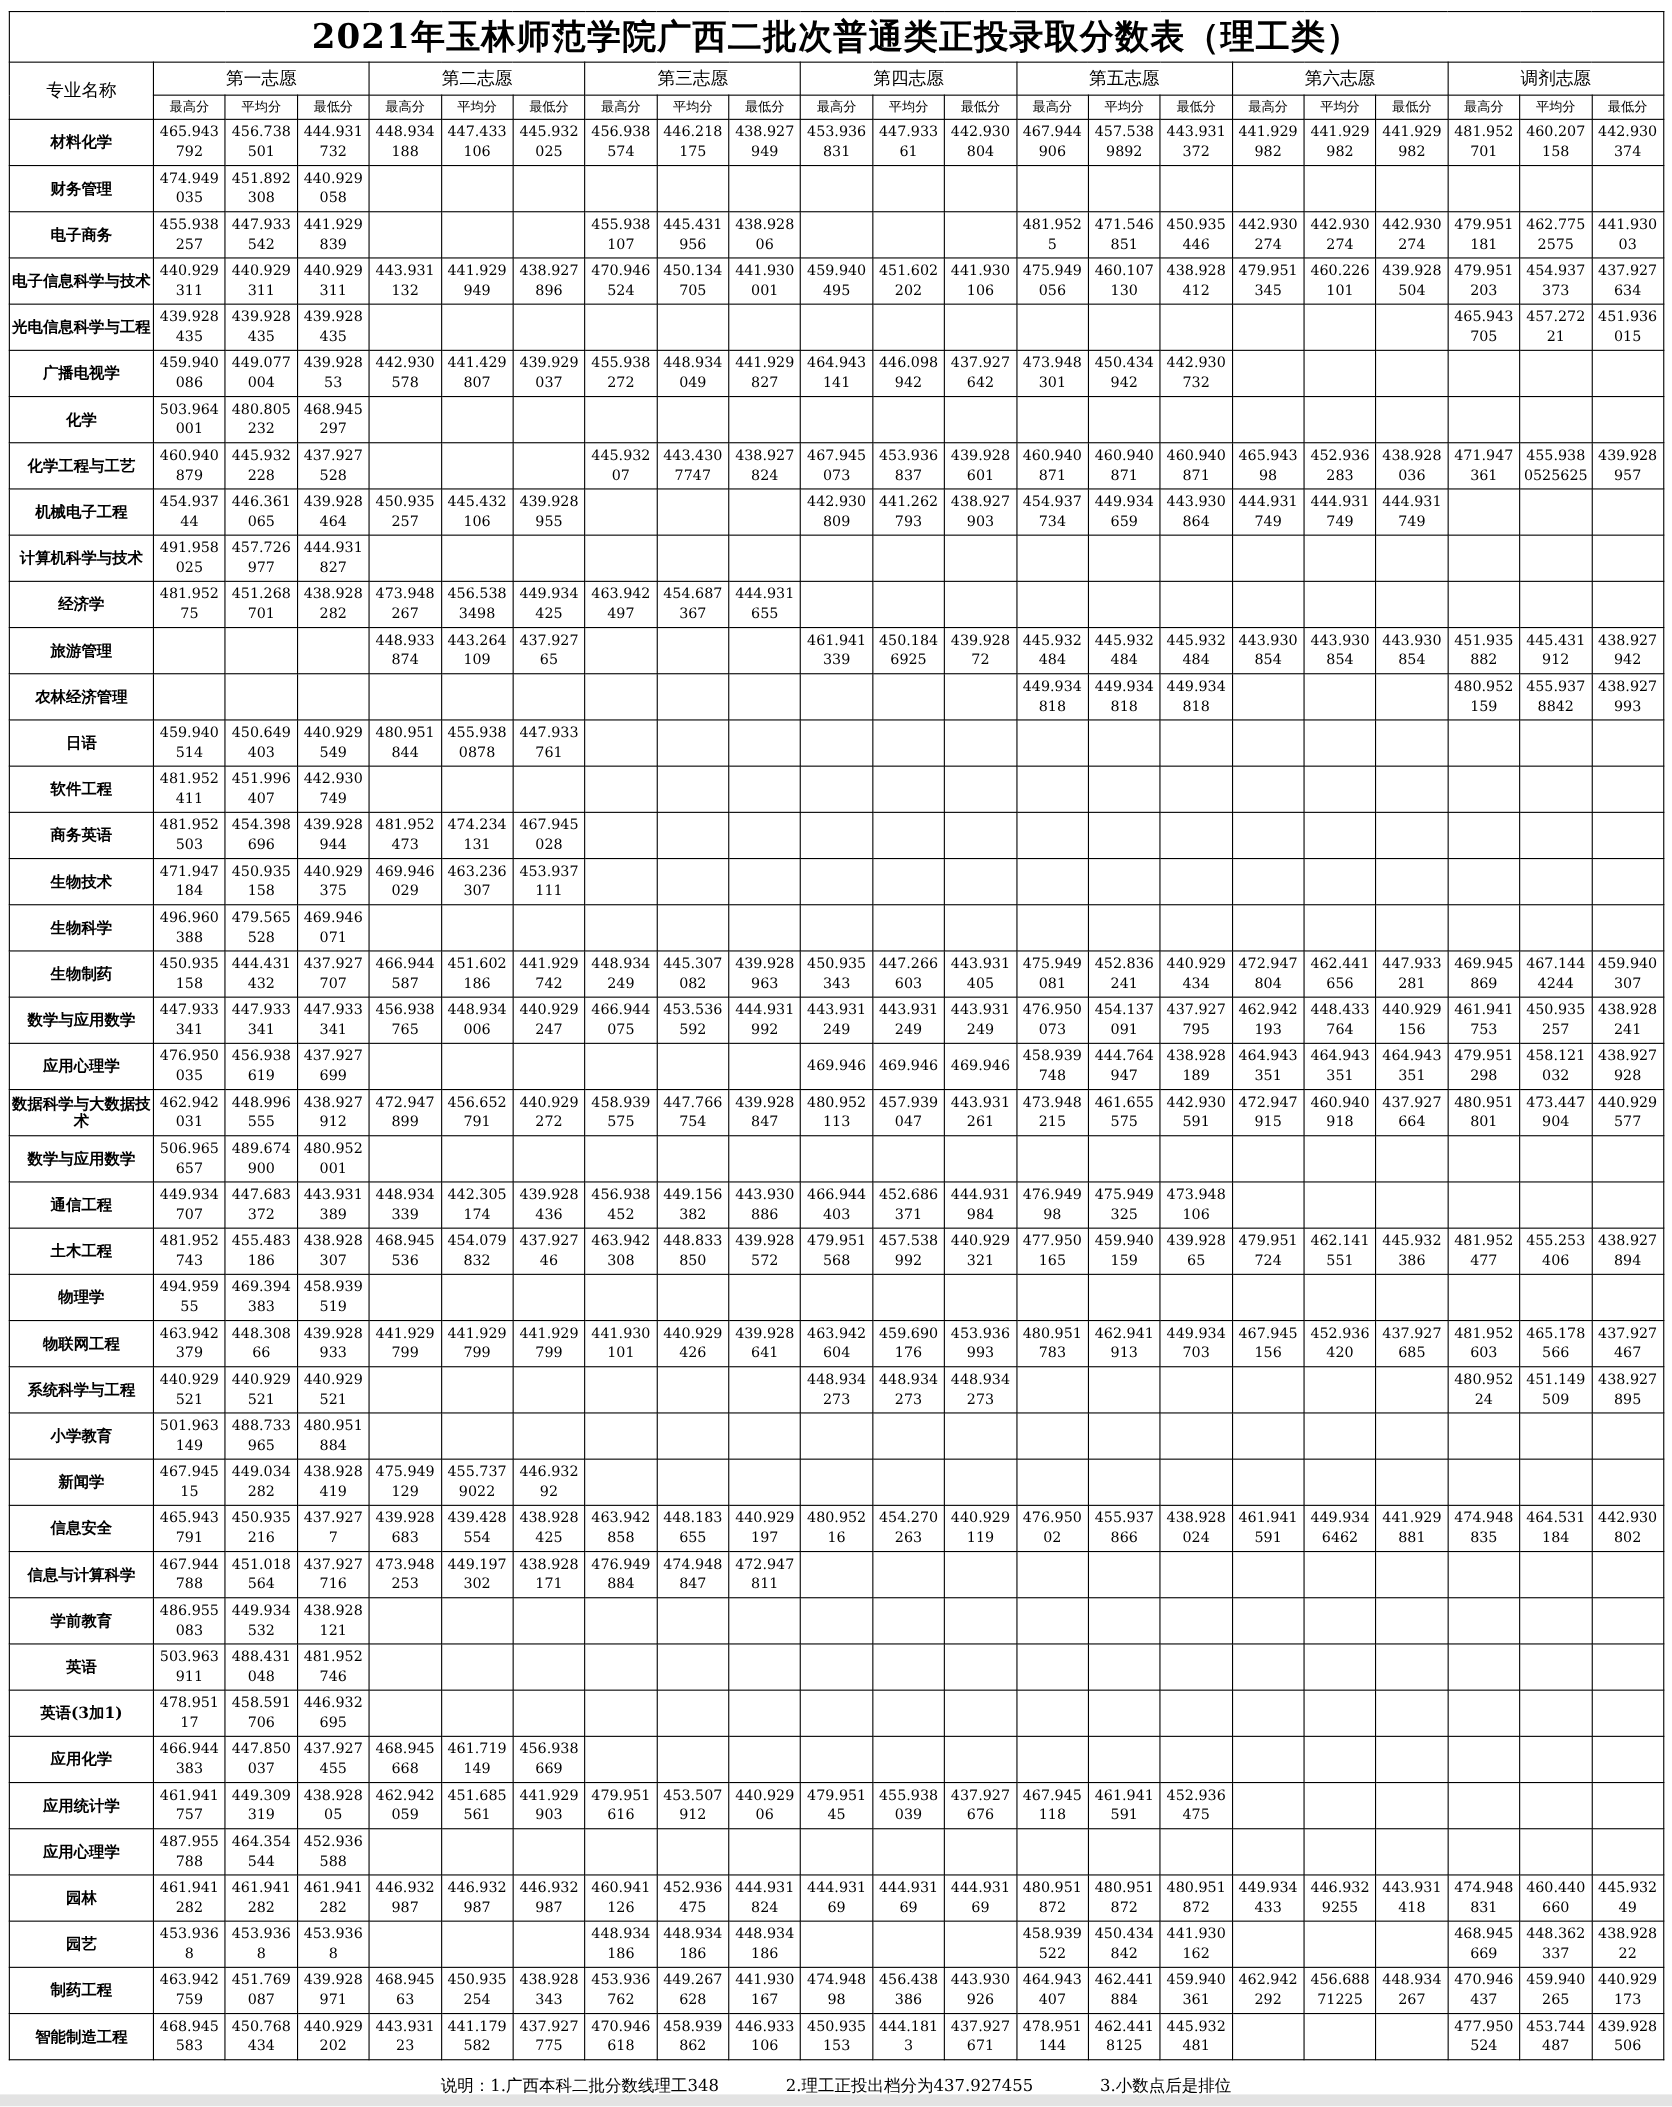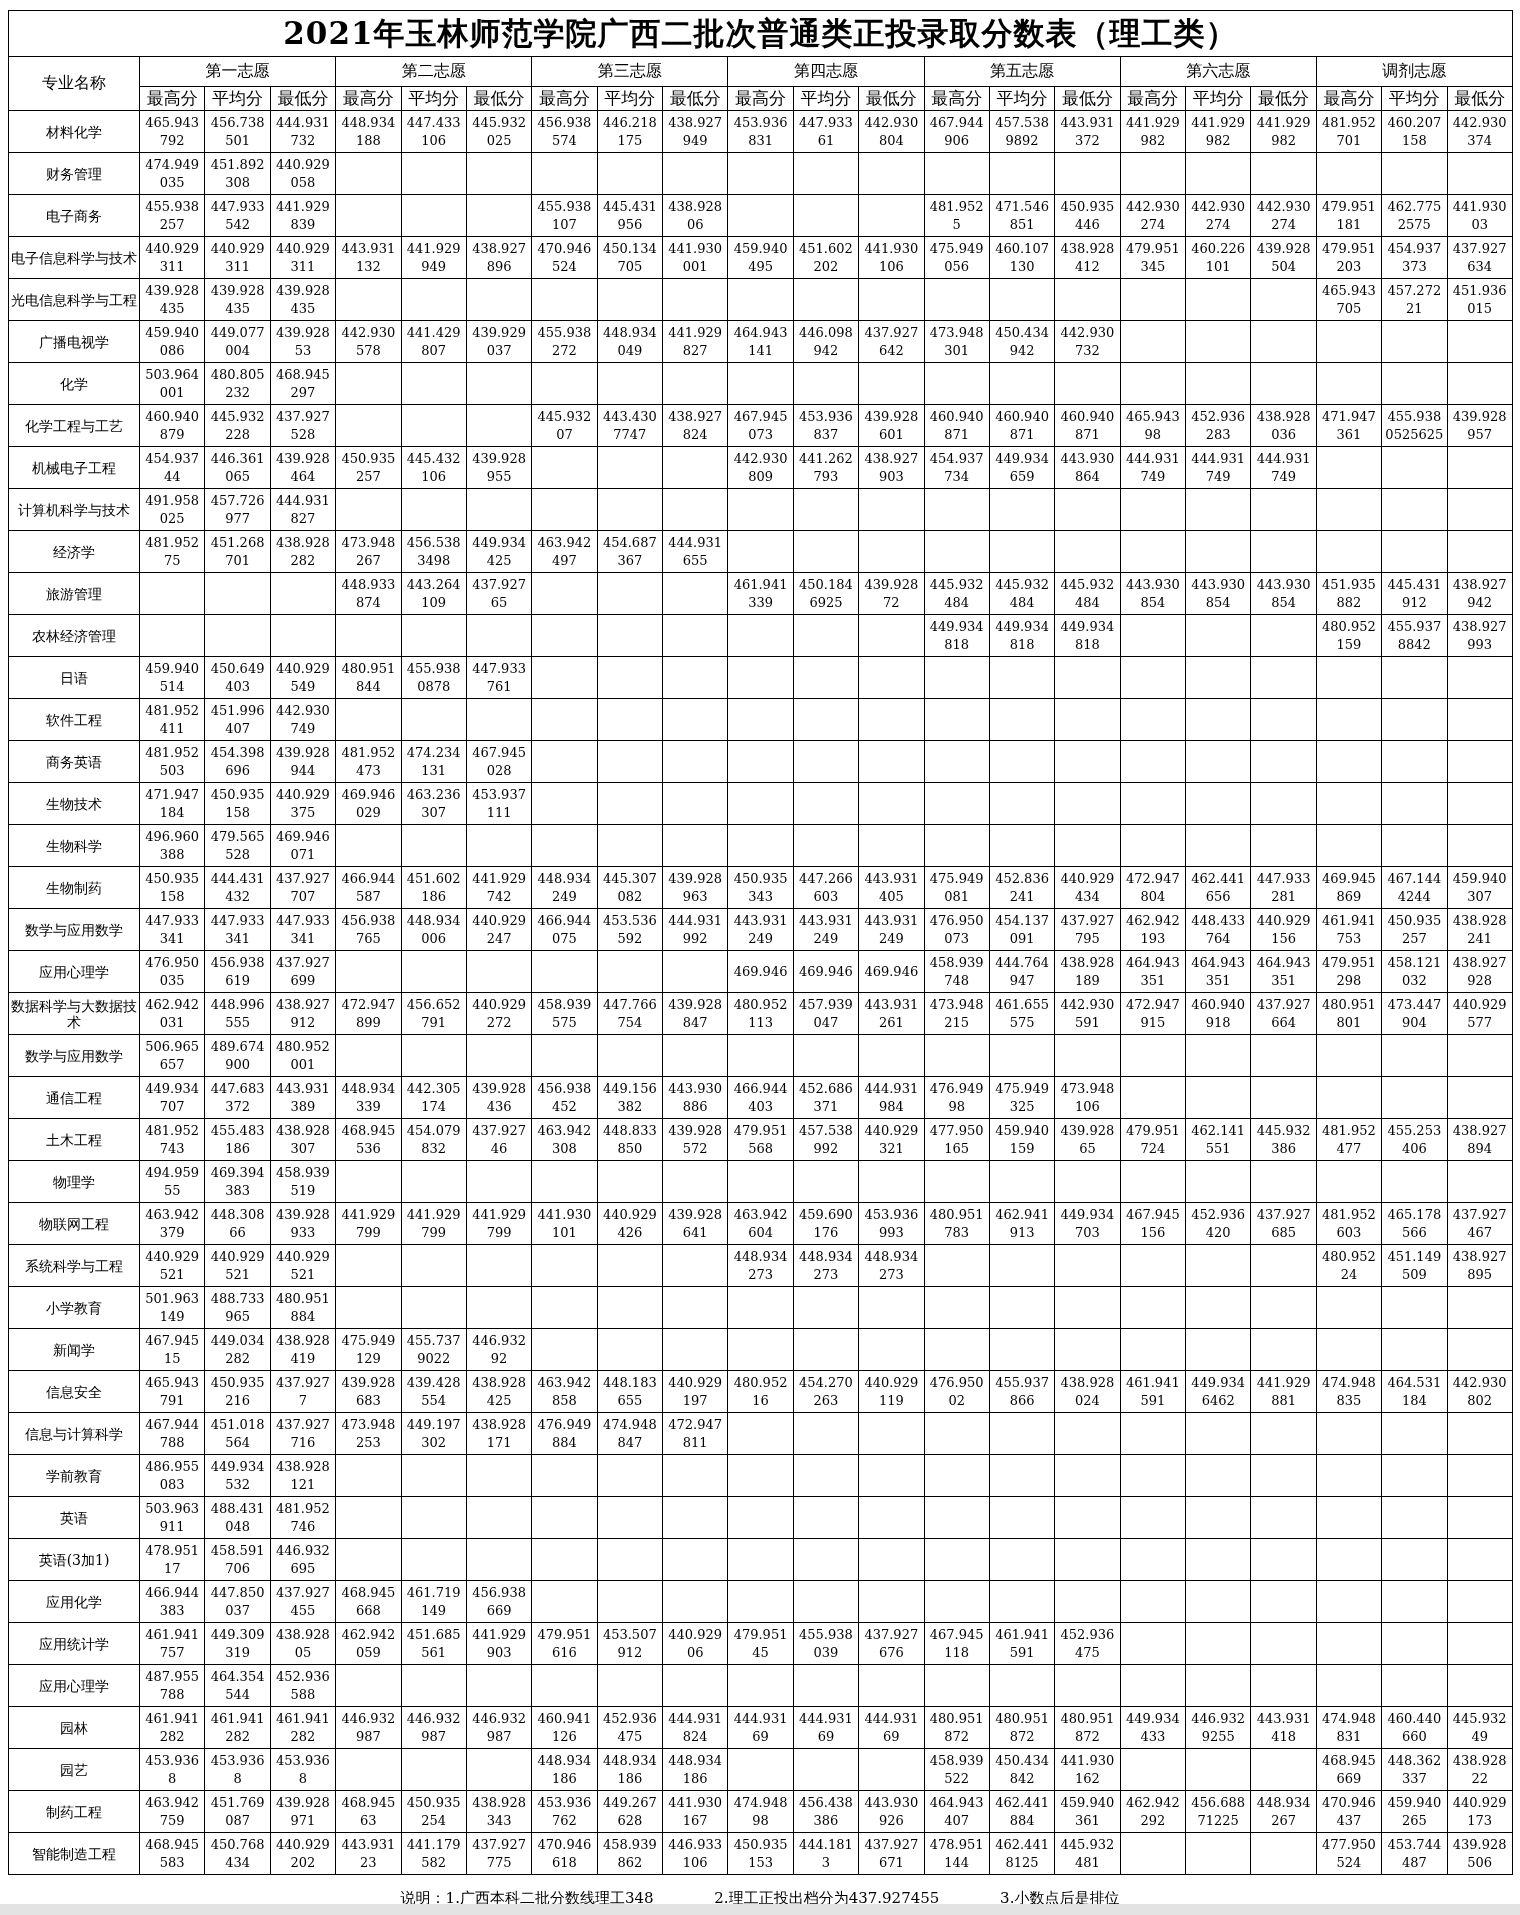--- a/index.html
+++ b/index.html
@@ -5,24 +5,24 @@
   html,body{margin:0;padding:0;background:#ffffff;}
   body{
     width:1520px;height:1915px;position:relative;
     font-family:"DejaVu Serif","Liberation Serif",serif;color:#000;
   }
   .sheet{margin:10px 8px 0 8px;}
   table{border-collapse:collapse;table-layout:fixed;width:1504px;}
   th,td{border:1px solid #000;text-align:center;vertical-align:middle;padding:0;overflow:hidden;}
   th.title-cell{height:45px;font-size:31px;font-weight:bold;letter-spacing:1px;}
   tr.group-row th{height:29px;font-size:16px;font-weight:normal;}
-  tr.sub-row th{height:21px;font-size:17px;font-weight:normal;text-align:center;}
+  tr.sub-row th{height:21px;font-size:12px;font-weight:normal;text-align:center;}
   th.major-h{font-size:15px;}
   tbody td{height:41px;font-size:13px;line-height:18px;white-space:pre-line;}
-  tbody td.major{font-size:14px;line-height:16px;padding:0 2px;white-space:normal;}
+  tbody td.major{font-size:14px;line-height:16px;padding:0 2px;white-space:normal;font-weight:bold;}
   .notes{width:1504px;text-align:center;font-size:15px;margin-top:14px;}
   .notes span{display:inline-block;margin:0 28px;}
   .bottom-bar{position:absolute;left:0;bottom:0;width:100%;height:11px;background:#e3e3e3;}
 </style>
 </head>
 <body>
 
 <div class="sheet">
   <table>
       <colgroup>

